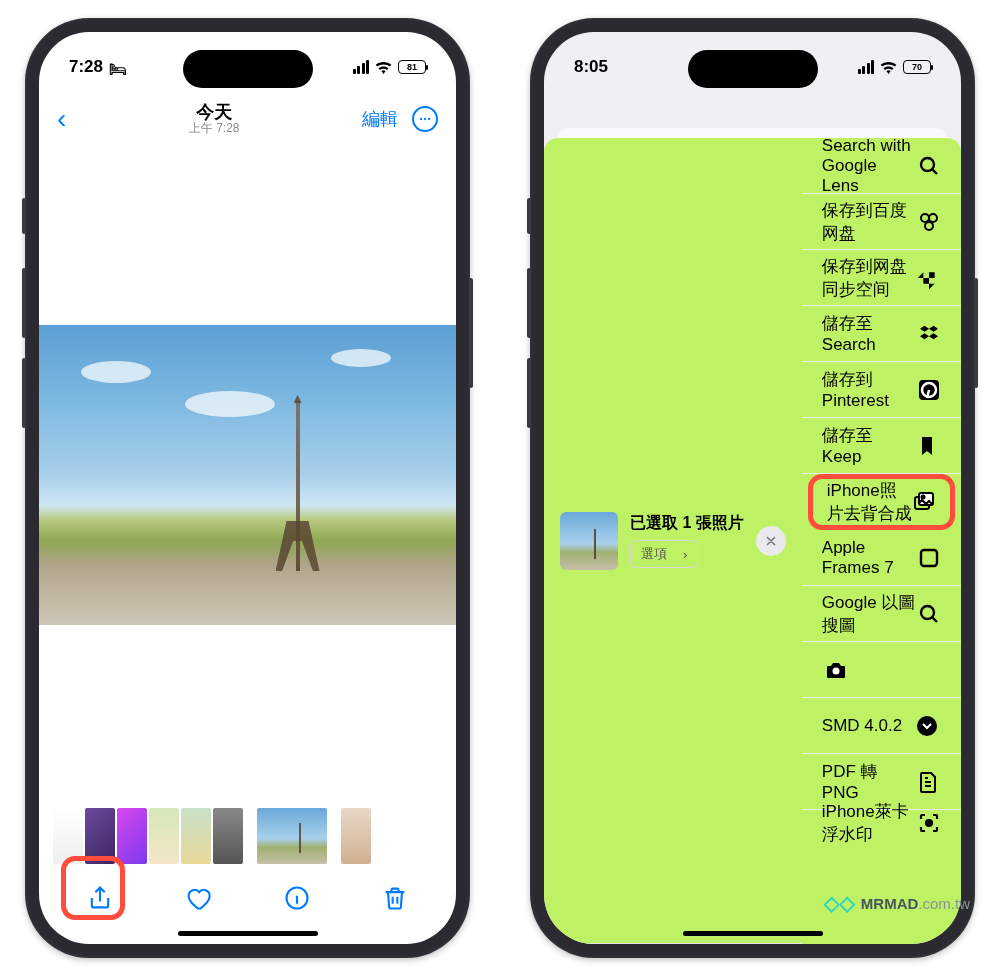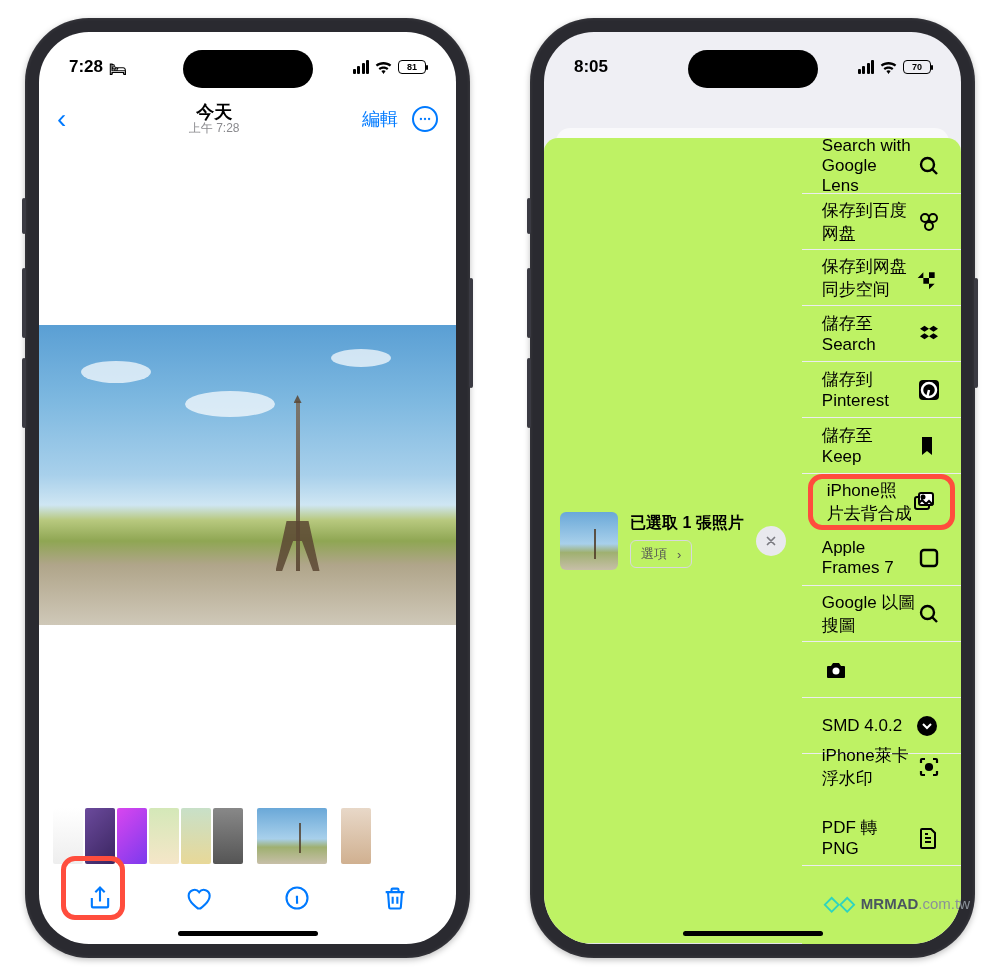--- a/index.html
+++ b/index.html
@@ -226,21 +226,21 @@
     background: linear-gradient(to bottom,#6aa8d8 0%,#a8d0eb 55%,#9fb070 70%,#c7bfa8 100%);
     position:relative; flex-shrink:0;
   }
   .sheet-thumb::after{
     content:""; position:absolute; left:58%; bottom:18%;
     width:2px; height:30px; background:rgba(80,60,40,0.85);
   }
   .sheet-header-text { flex:1; }
   .sheet-title { font-size:16px; font-weight:600; color:#000; }
   .options-chip {
-    display:inline-flex; align-items:center; gap:10px;
+    display:inline-flex; align-items:center; gap:16px;
     margin-top:6px;
     padding: 4px 10px;
     border:1px solid #d8d8dc; border-radius:6px;
     font-size:13px; color:#555;
   }
   .close-btn {
     width:30px;height:30px;border-radius:50%;
     background:#e9e9ee;
     display:flex;align-items:center;justify-content:center;
     color:#7a7a80; font-size:16px;
@@ -524,35 +524,35 @@
           </div>
           <div class="action-row">
             <span>SMD 4.0.2</span>
             <span class="action-icon">
                 <svg viewBox="0 0 24 24" fill="#000">
                   <circle cx="12" cy="12" r="10"></circle>
                   <path d="M8 10l4 4 4-4" stroke="#fff" stroke-width="2" fill="none"></path>
                 </svg>
               </span>
           </div>
+          <div class="action-row">
+            <span>PDF 轉 PNG</span>
+            <span class="action-icon">
+                <svg viewBox="0 0 24 24" fill="none" stroke="#000" stroke-width="2">
+                  <path d="M6 3h9l4 4v14a1 1 0 01-1 1H6a1 1 0 01-1-1V4a1 1 0 011-1z"></path>
+                  <path d="M9 12h6M9 16h6M9 8h3"></path>
+                </svg>
+              </span>
+          </div>
           <div class="action-row last">
             <span>iPhone萊卡浮水印</span>
             <span class="action-icon">
                 <svg viewBox="0 0 24 24" fill="none" stroke="#000" stroke-width="2.2">
                   <path d="M4 8V5a1 1 0 011-1h3M20 8V5a1 1 0 00-1-1h-3M4 16v3a1 1 0 001 1h3M20 16v3a1 1 0 01-1 1h-3"></path>
                   <circle cx="12" cy="12" r="3" fill="#000"></circle>
-                </svg>
-              </span>
-          </div>
-          <div class="action-row">
-            <span>PDF 轉 PNG</span>
-            <span class="action-icon">
-                <svg viewBox="0 0 24 24" fill="none" stroke="#000" stroke-width="2">
-                  <path d="M6 3h9l4 4v14a1 1 0 01-1 1H6a1 1 0 01-1-1V4a1 1 0 011-1z"></path>
-                  <path d="M9 12h6M9 16h6M9 8h3"></path>
                 </svg>
               </span>
           </div>
         </div>
       </div>
 
       <div class="home-indicator"></div>
     </div>
   </div>
 

